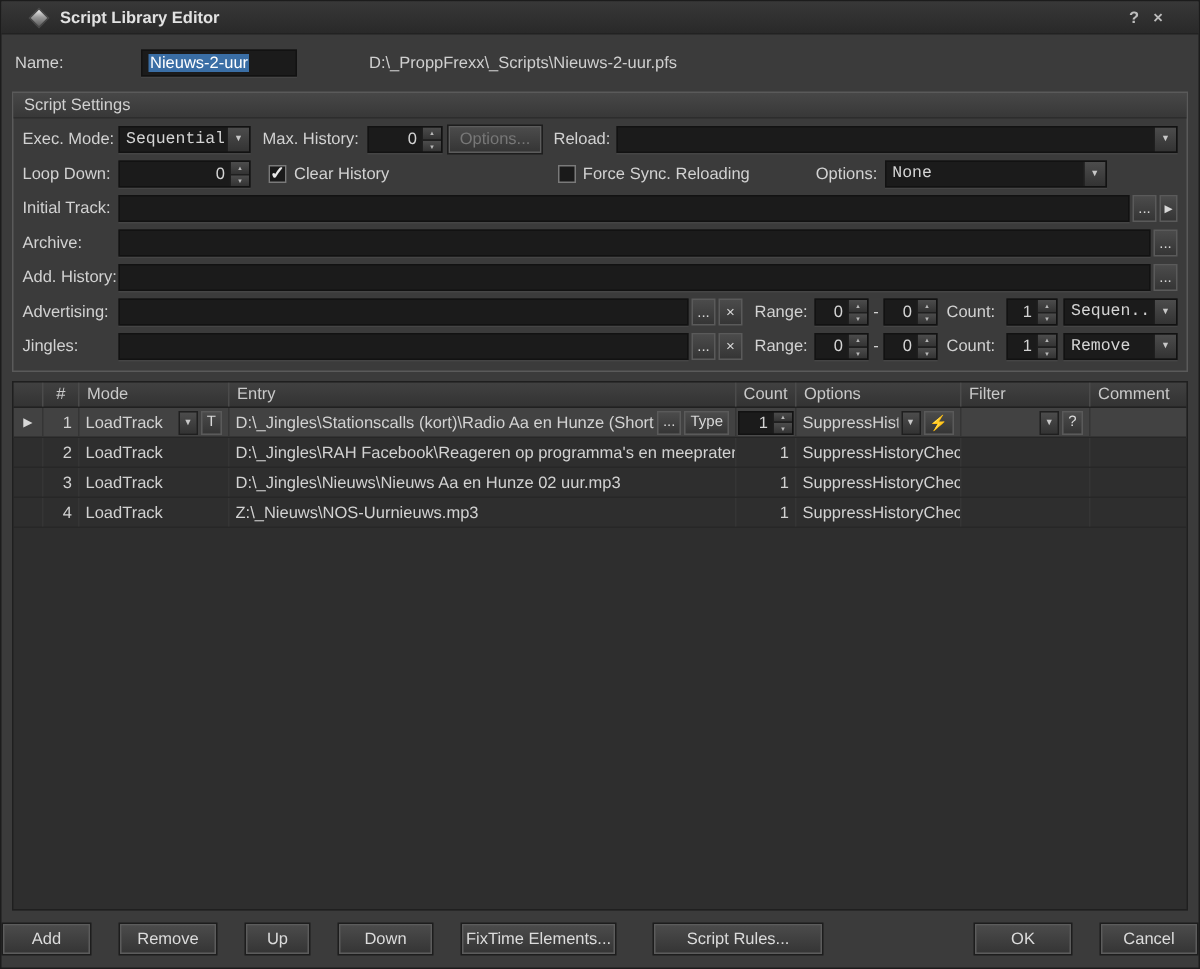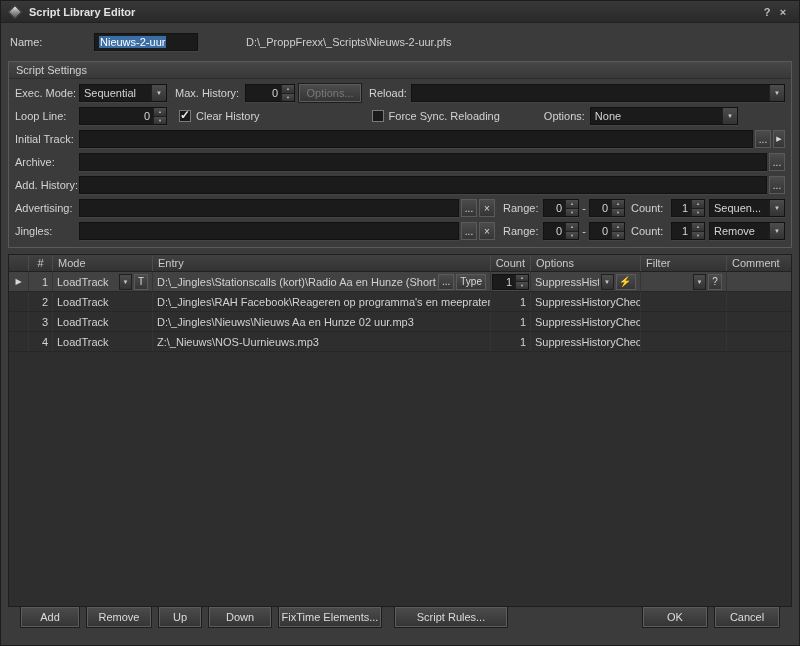--- a/index.html
+++ b/index.html
@@ -17,21 +17,21 @@
     background:#3b3b3b;
     border:1px solid #1c1c1c;
     display:flex; flex-direction:column;
   }
   
   .titlebar {
     height:22px; flex:0 0 22px;
     background:linear-gradient(#383838,#292929);
     border-bottom:1px solid #222;
     display:flex; align-items:center;
-    padding:0 8px;
+    padding:0 19px;
   }
   .app-icon {
     width:10px; height:10px;
     background:linear-gradient(135deg,#f0f0f0 0%,#9a9a9a 45%,#5a5a5a 100%);
     transform:rotate(45deg);
     border:1px solid #4a4a4a;
     margin:0 9px 0 1px;
   }
   .title { flex:1; font-weight:bold; color:#e2e2e2; }
   .tb-btn { width:16px; text-align:center; color:#bdbdbd; font-weight:bold; cursor:default; }
@@ -48,21 +48,21 @@
     color:#d6d6d6;
     overflow:hidden; white-space:nowrap;
   }
   .grow { flex:1; min-width:0; }
   .dropdown {
     background:#1b1b1b;
     border:1px solid #121212;
     box-shadow:0 1px 0 rgba(255,255,255,.05);
     height:18px; display:flex; overflow:hidden;
   }
-  .dd-val { flex:1; min-width:0; display:flex; align-items:center; padding:0 4px; overflow:hidden; white-space:nowrap; }
+  .dd-val { flex:1; min-width:0; display:flex; align-items:center; padding:0 4px; overflow:hidden; white-space:nowrap;font-family:Liberation Mono, monospace; }
   .dd-arrow {
     flex:0 0 15px; display:flex; align-items:center; justify-content:center;
     background:linear-gradient(#4c4c4c,#333);
     border-left:1px solid #1f1f1f; color:#c8c8c8;
   }
   .dd-arrow::after { content:"▼"; font-size:6px; }
   .spinner {
     background:#1b1b1b; border:1px solid #121212;
     box-shadow:0 1px 0 rgba(255,255,255,.05);
     height:18px; display:flex; overflow:hidden;
@@ -172,21 +172,21 @@
   .cell-btn {
     background:linear-gradient(#4b4b4b,#353535); border:1px solid #5a5a5a;
     height:16px; min-width:14px; display:flex; align-items:center; justify-content:center;
     padding:0 3px; margin-left:2px; font-size:10px; color:#d8d8d8; white-space:nowrap;
   }
   .cell-spin { height:16px; }
   .flash { color:#f0a431; font-size:10px; }
   .tbody-empty { flex:1; background:#2e2e2e; }
 
   
-  .footer { flex:0 0 38px; display:flex; align-items:flex-start; padding:0 20px; gap:8px; }
+  .footer { flex:0 0 38px; display:flex; align-items:center; padding:0 1px; gap:20px; }
   .b58{width:58px;} .b64{width:64px;} .b42{width:42px;} .b46{width:62px;}
   .b102{width:102px;} .b112{width:112px; margin-left:6px;}
   .spacer { flex:1; }
 </style>
 </head>
 <body>
 
 <div class="window">
 
   <div class="titlebar">
@@ -225,21 +225,21 @@
       </div>
       <div class="btn disabled" style="height:18px; margin-left:4px; width:62px;">Options...</div>
       <span class="lbl w42" style="margin-left:8px;">Reload:</span>
       <div class="dropdown grow">
         <span class="dd-val"></span>
         <span class="dd-arrow"></span>
       </div>
     </div>
 
     <div class="srow">
-      <span class="lbl w64">Loop Line:</span>
+      <span class="lbl w64">Loop Down:</span>
       <div class="spinner w88">
         <span class="spin-val">0</span>
         <span class="spin-btns">
             <span class="sp-up"></span>
             <span class="sp-dn"></span>
           </span>
       </div>
       <div class="ck-wrap" style="margin-left:12px;">
         <span class="checkbox checked"></span>
         <span class="lbl">Clear History</span>

